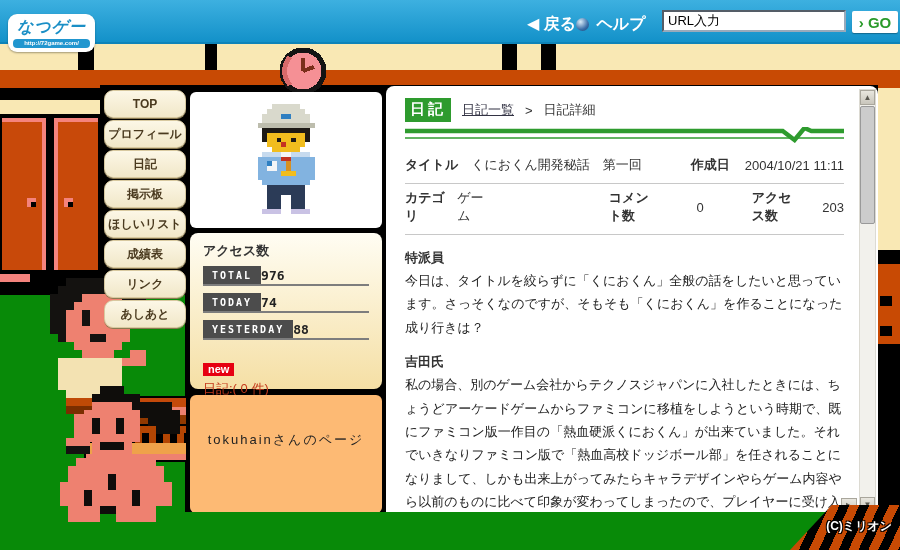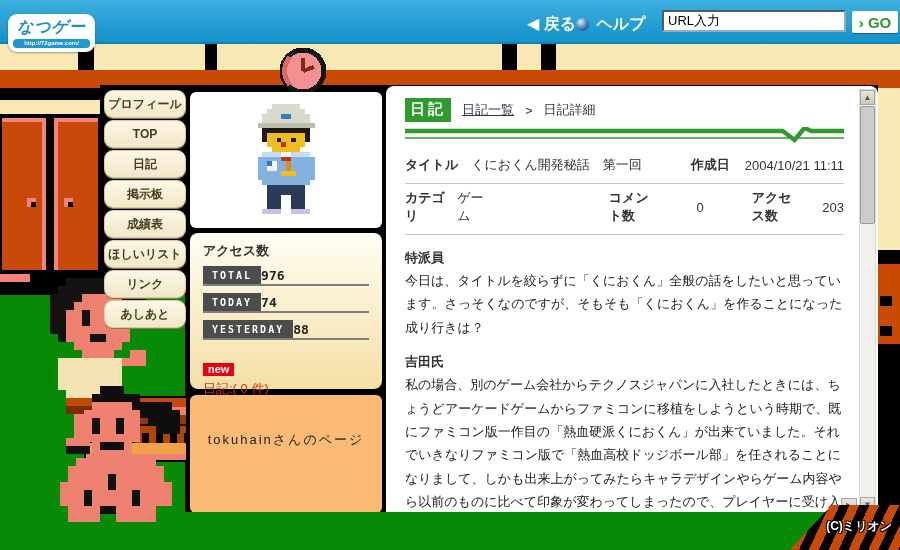--- a/index.html
+++ b/index.html
@@ -257,26 +257,26 @@
     <span class="globe"></span>
     <span>ヘルプ</span>
   </div>
   <input class="abs url-input" value="URL入力" style="">
   <button class="abs go-btn">
     <span>›</span>
     <span>GO</span>
   </button>
 
   <div class="abs menu">
+    <div class="menu-btn">TOP</div>
     <div class="menu-btn">プロフィール</div>
-    <div class="menu-btn">TOP</div>
     <div class="menu-btn">日記</div>
     <div class="menu-btn">掲示板</div>
+    <div class="menu-btn">ほしいリスト</div>
     <div class="menu-btn">成績表</div>
-    <div class="menu-btn">ほしいリスト</div>
     <div class="menu-btn">リンク</div>
     <div class="menu-btn">あしあと</div>
   </div>
 
   <div class="abs avatar-panel">
     <svg width="76" height="110" viewBox="0 0 16 23" shape-rendering="crispEdges" style="margin-top:12px;">
       <g fill="#d9d9cc">
         <rect x="5" y="0" width="6" height="1"></rect>
           <rect x="4" y="1" width="8" height="1"></rect>
         <rect x="3" y="2" width="10" height="1"></rect>

